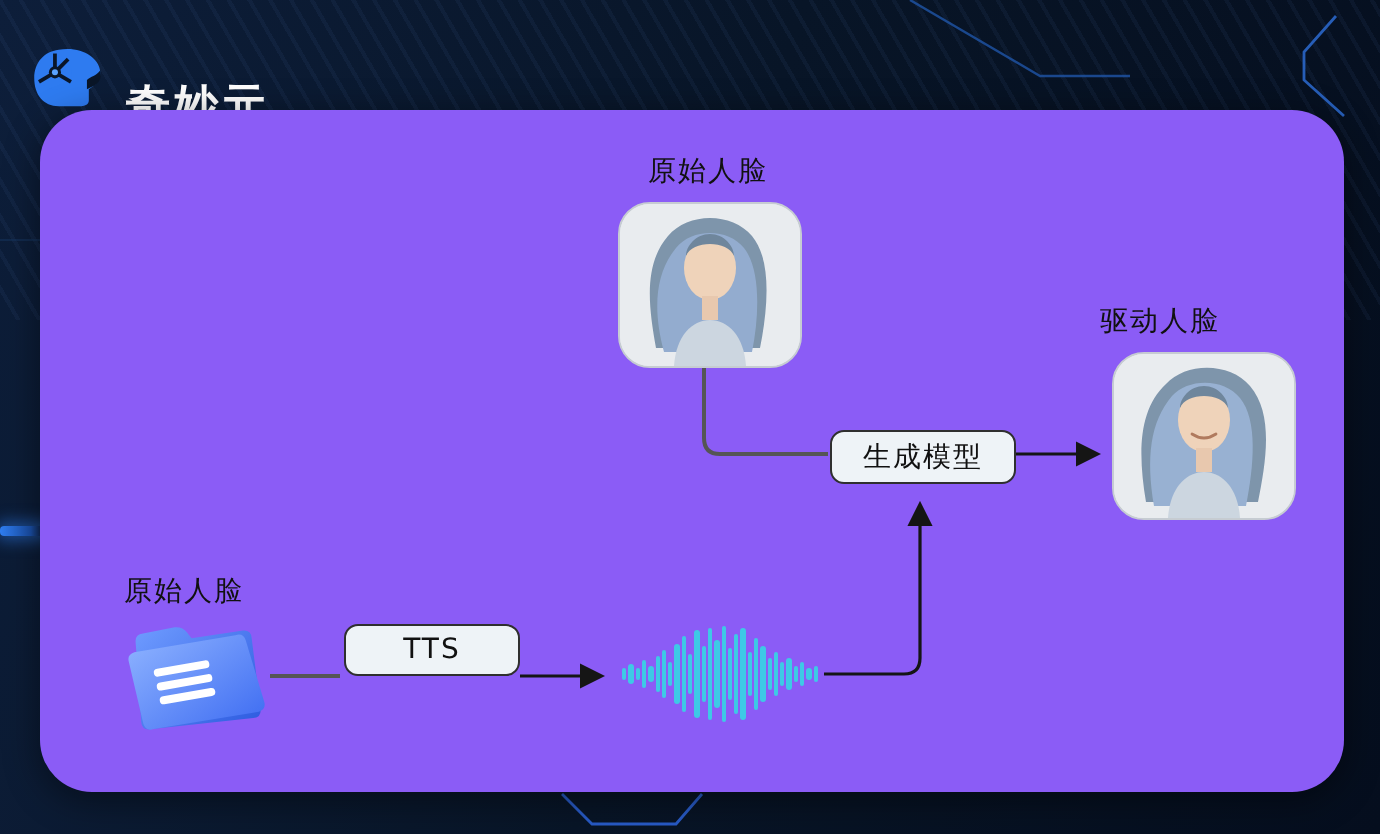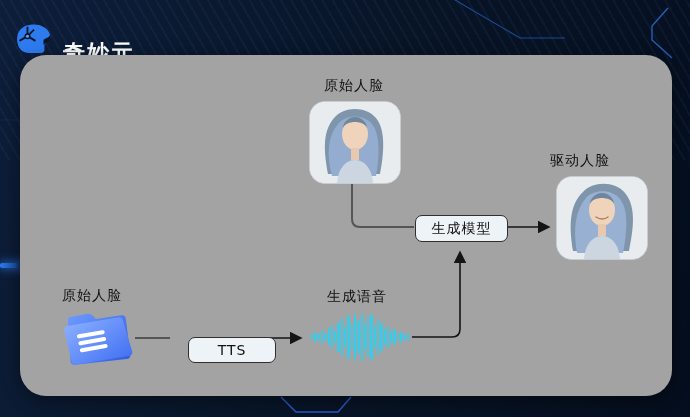--- a/index.html
+++ b/index.html
@@ -19,21 +19,21 @@
     position:absolute;left:0;top:263px;width:22px;height:5px;
     background:linear-gradient(90deg,#2f7df0,#1a4fa8 70%,transparent);
     box-shadow:0 0 8px 2px rgba(47,125,240,.55);border-radius:2px;pointer-events:none;
   }
   
   .header{position:absolute;left:16px;top:10px;display:flex;align-items:center;gap:9px;}
   .logo-text{color:#ffffff;font-size:22px;font-weight:700;letter-spacing:2px;margin-top:28px;}
   
   .card{
     position:absolute;left:20px;top:55px;width:652px;height:341px;
-    background:#a3a3a3;border-radius:26px;box-shadow:0 4px 18px rgba(0,0,0,.45);
+    background:#8b5cf6;border-radius:26px;box-shadow:0 4px 18px rgba(0,0,0,.45);
   }
   .connector-layer{position:absolute;left:0;top:0;pointer-events:none;}
   
   .diag-label{
     position:absolute;width:120px;text-align:center;
     font-size:14px;color:#111;font-weight:500;letter-spacing:1px;
   }
   
   .portrait{
     position:absolute;border:1px solid #c6ccd2;border-radius:16px;overflow:hidden;
@@ -148,25 +148,24 @@
       <path d="M8 12 Q8 8 12 8 L28 6 Q32 6 34 9 L36 12 L62 10 Q66 10 66 14 L68 50 Q68 54 64 54 L12 56 Q8 56 8 52 Z" fill="url(#fback)"></path>
       <path d="M4 22 Q3 18 7 17 L58 12 Q62 11 63 15 L70 46 Q71 50 67 51 L14 56 Q10 57 9 53 Z" fill="url(#ffront)"></path>
       <g stroke="#ffffff" stroke-width="4" stroke-linecap="round">
         <line x1="18" y1="28" x2="42" y2="25.5"></line>
         <line x1="19" y1="35" x2="43" y2="32.5"></line>
         <line x1="20" y1="42" x2="44" y2="39.5"></line>
       </g>
     </g>
   </svg>
 
-  <div class="flow-box" style="left:152px;top:282px;width:86px;height:24px;margin-left:16px;">
+  <div class="flow-box" style="left:152px;top:257px;width:86px;height:24px;">
     <span>TTS</span>
   </div>
 
-  <div class="diag-label" style="left:277px;top:233px;">生成语音</div>
   <div class="waveform">
       <div class="wbar" style="height: 6px;"></div>
       <div class="wbar" style="height: 10px;"></div>
       <div class="wbar" style="height: 6px;"></div>
       <div class="wbar" style="height: 14px;"></div>
       <div class="wbar" style="height: 8px;"></div>
       <div class="wbar" style="height: 18px;"></div>
       <div class="wbar" style="height: 24px;"></div>
       <div class="wbar" style="height: 12px;"></div>
       <div class="wbar" style="height: 30px;"></div>

